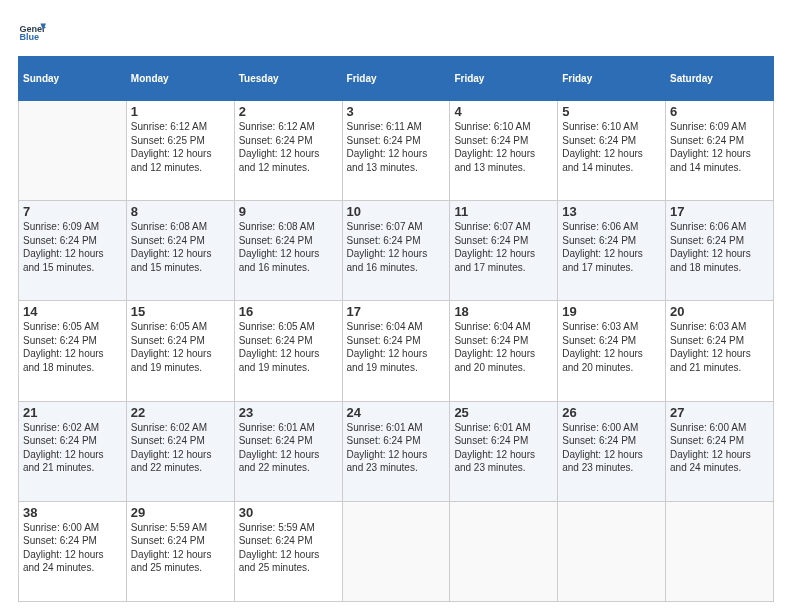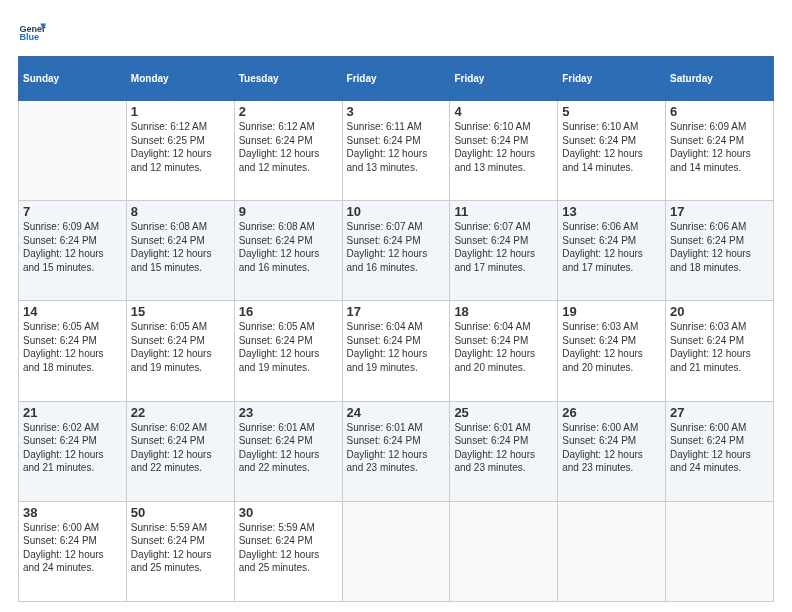--- a/index.html
+++ b/index.html
@@ -234,21 +234,21 @@
             <span class="day-number">27</span>
             <div class="day-info">Sunrise: 6:00 AM<br>Sunset: 6:24 PM<br>Daylight: 12 hours and 24 minutes.</div>
           </td>
         </tr>
         <tr>
           <td>
             <span class="day-number">38</span>
             <div class="day-info">Sunrise: 6:00 AM<br>Sunset: 6:24 PM<br>Daylight: 12 hours and 24 minutes.</div>
           </td>
           <td>
-            <span class="day-number">50</span>
+            <span class="day-number">29</span>
             <div class="day-info">Sunrise: 5:59 AM<br>Sunset: 6:24 PM<br>Daylight: 12 hours and 25 minutes.</div>
           </td>
           <td>
             <span class="day-number">30</span>
             <div class="day-info">Sunrise: 5:59 AM<br>Sunset: 6:24 PM<br>Daylight: 12 hours and 25 minutes.</div>
           </td>
           <td class="empty"></td>
           <td class="empty"></td>
           <td class="empty"></td>
           <td class="empty"></td>

